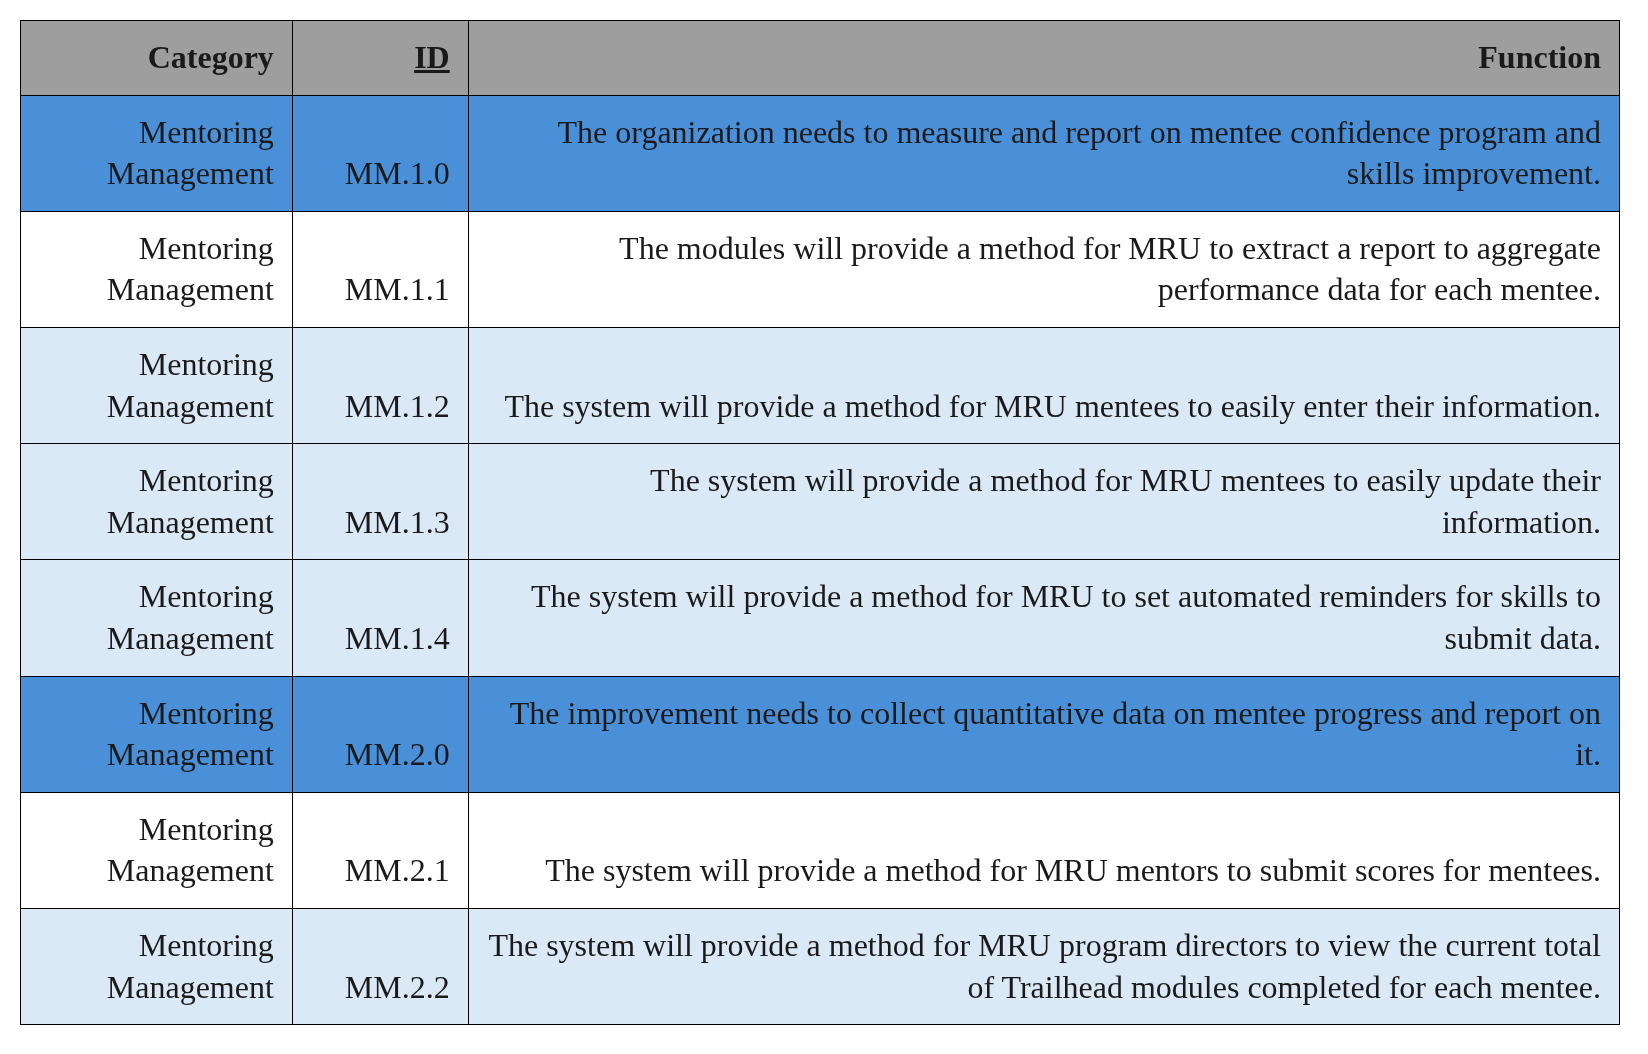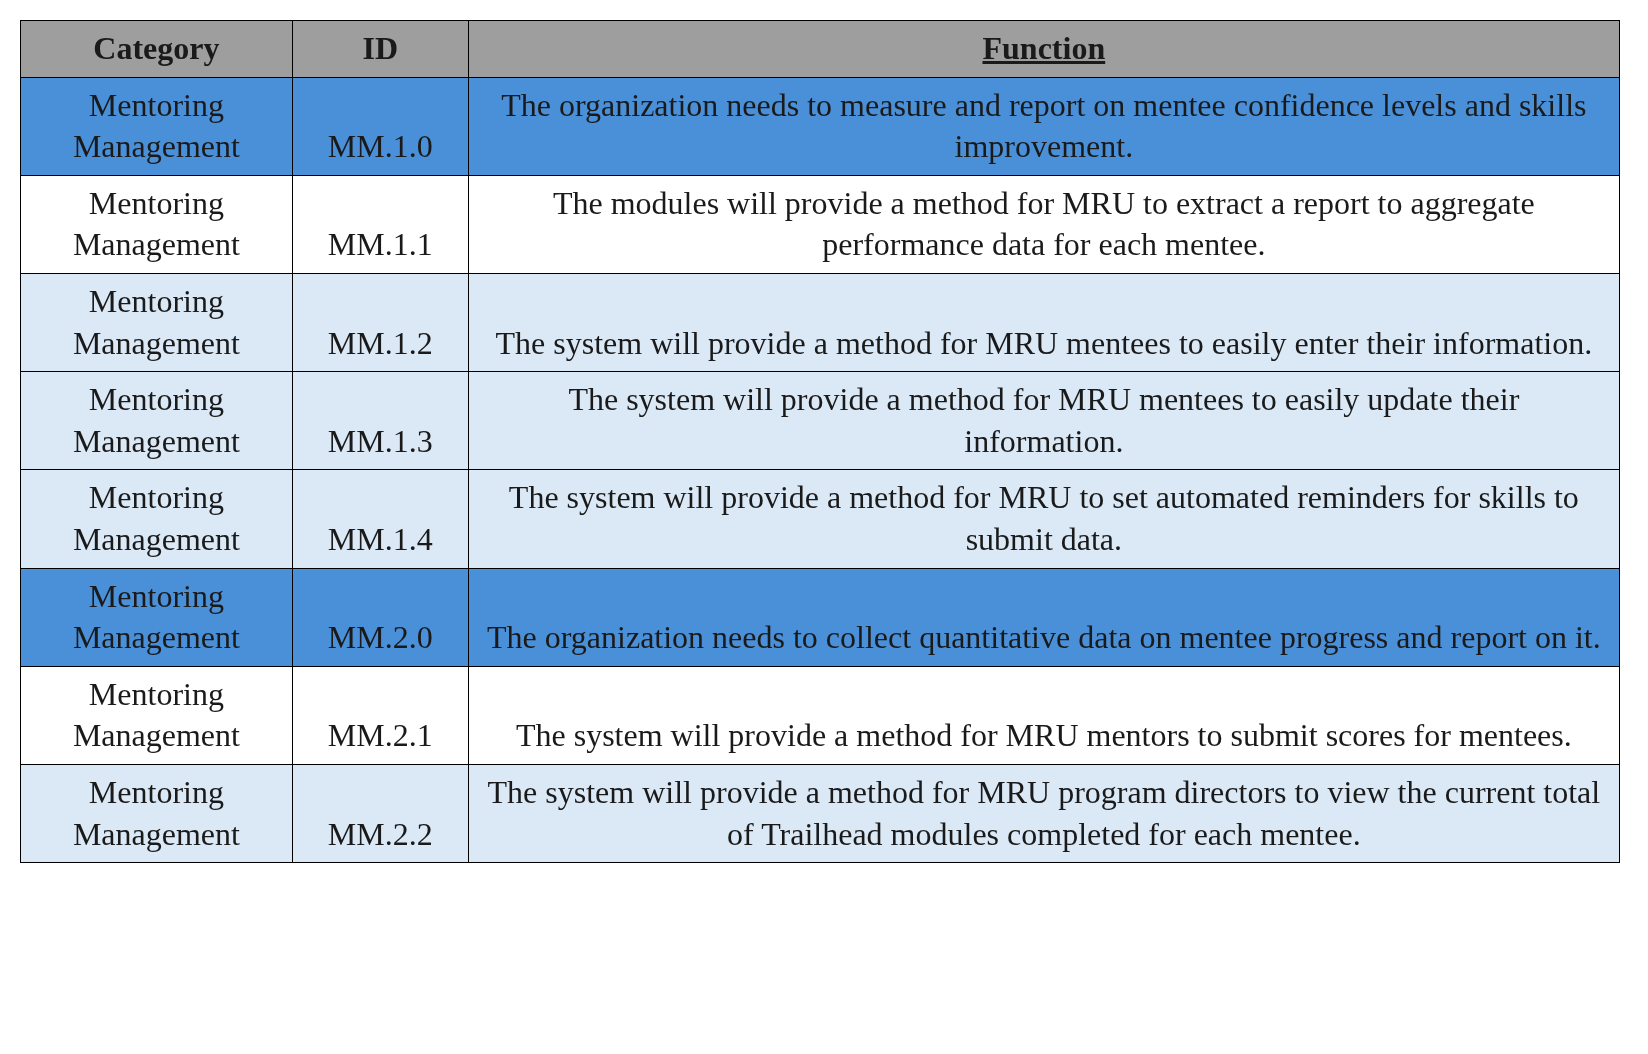--- a/index.html
+++ b/index.html
@@ -8,55 +8,55 @@
     font-family: Georgia, 'Times New Roman', serif;
     background: #fff;
   }
   table {
     border-collapse: collapse;
     width: 100%;
     max-width: 1600px;
   }
   th, td {
     border: 1.5px solid #000;
-    padding: 7px 18px;
-    text-align: center;
+    padding: 16px 18px;
+    text-align: right;
     vertical-align: bottom;
     font-size: 32px;
     line-height: 1.3;
     color: #1a1a1a;
   }
   th {
     background: #9e9e9e;
     font-weight: bold;
     vertical-align: middle;
   }
   .col-category { width: 17%; }
-  .col-id { width: 11%; }
-  .col-function { width: 72%; text-decoration: underline; }
+  .col-id { width: 11%; text-decoration: underline; }
+  .col-function { width: 72%; }
   tr.row-parent td { background: #4a90d9; }
   tr.row-white td { background: #ffffff; }
   tr.row-light td { background: #dbe9f7; }
 </style>
 </head>
 <body>
 
 <table>
   <thead>
     <tr>
       <th class="col-category">Category</th>
       <th class="col-id">ID</th>
       <th class="col-function">Function</th>
     </tr>
   </thead>
   <tbody>
       <tr class="row-parent">
         <td>Mentoring Management</td>
         <td>MM.1.0</td>
-        <td>The organization needs to measure and report on mentee confidence levels and skills improvement.</td>
+        <td>The organization needs to measure and report on mentee confidence program and skills improvement.</td>
       </tr>
       <tr class="row-white">
         <td>Mentoring Management</td>
         <td>MM.1.1</td>
         <td>The modules will provide a method for MRU to extract a report to aggregate performance data for each mentee.</td>
       </tr>
       <tr class="row-light">
         <td>Mentoring Management</td>
         <td>MM.1.2</td>
         <td>The system will provide a method for MRU mentees to easily enter their information.</td>
@@ -67,21 +67,21 @@
         <td>The system will provide a method for MRU mentees to easily update their information.</td>
       </tr>
       <tr class="row-light">
         <td>Mentoring Management</td>
         <td>MM.1.4</td>
         <td>The system will provide a method for MRU to set automated reminders for skills to submit data.</td>
       </tr>
       <tr class="row-parent">
         <td>Mentoring Management</td>
         <td>MM.2.0</td>
-        <td>The organization needs to collect quantitative data on mentee progress and report on it.</td>
+        <td>The improvement needs to collect quantitative data on mentee progress and report on it.</td>
       </tr>
       <tr class="row-white">
         <td>Mentoring Management</td>
         <td>MM.2.1</td>
         <td>The system will provide a method for MRU mentors to submit scores for mentees.</td>
       </tr>
       <tr class="row-light">
         <td>Mentoring Management</td>
         <td>MM.2.2</td>
         <td>The system will provide a method for MRU program directors to view the current total of Trailhead modules completed for each mentee.</td>

